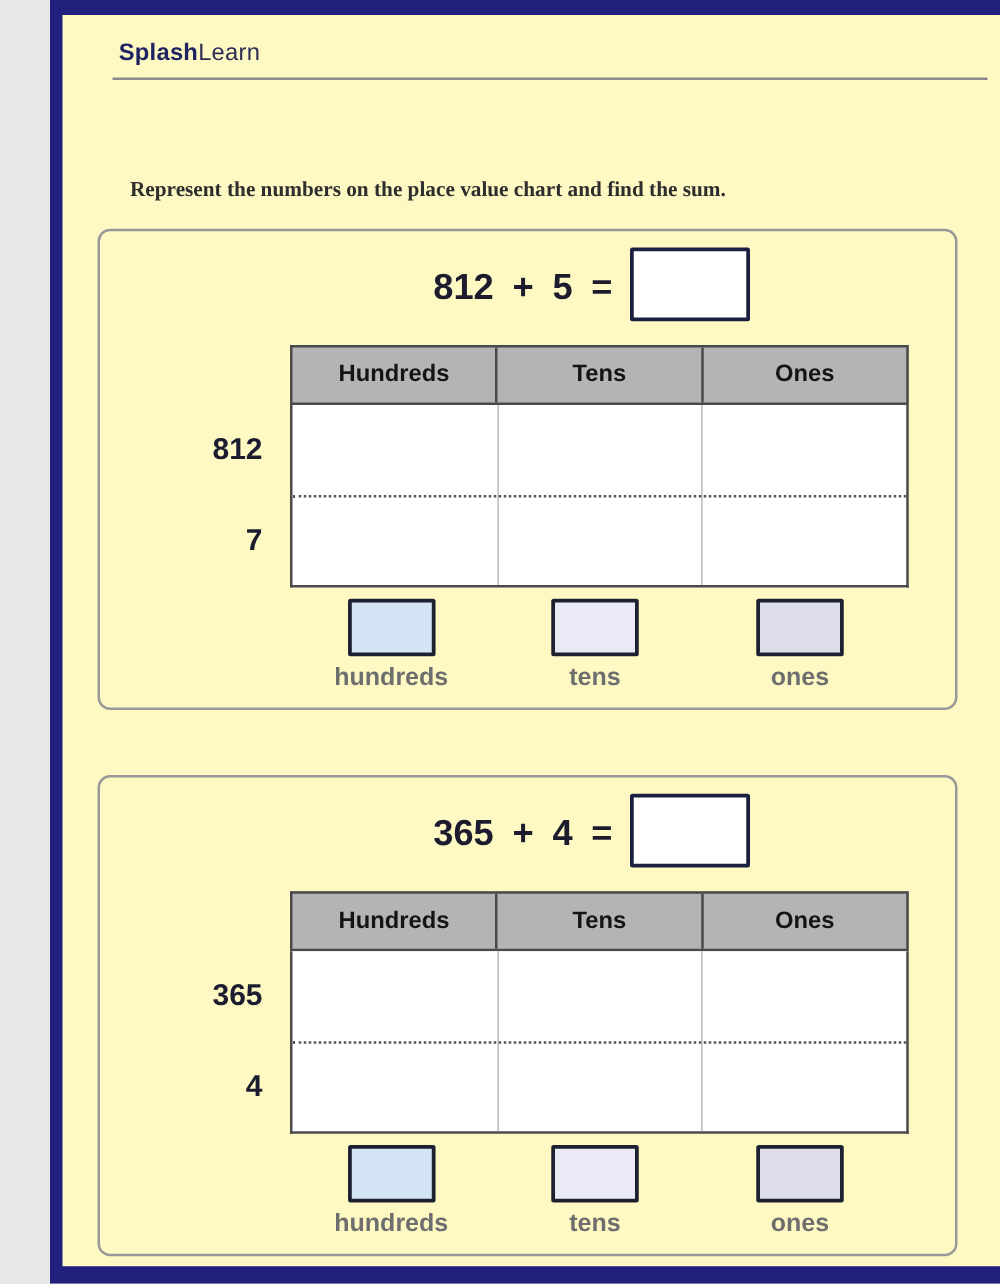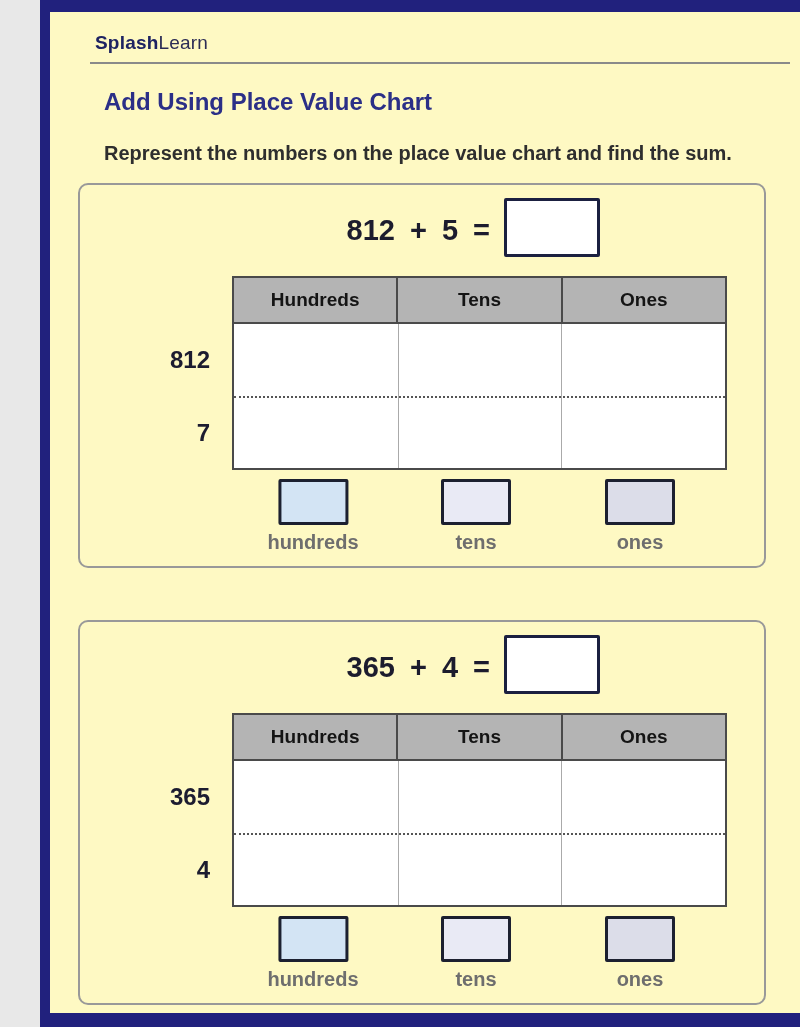--- a/index.html
+++ b/index.html
@@ -23,21 +23,21 @@
   .logo-bold  { font-weight: 800; color: #1e2362; }
   .logo-light { font-weight: 400; color: #2c2c55; }
   .logo-rule { position: absolute; left: 40px; top: 50px; width: 700px; height: 2px; background: #8a8a8a; }
 
   .title {
     position: absolute; left: 54px; top: 76px;
     font-size: 24px; font-weight: 800; color: #2b2f87;
   }
   .instruction {
     position: absolute; left: 54px; top: 130px;
-    font-size: 20px; font-weight: 600; color: #2e2e2e;
+    font-size: 17px; font-weight: 600; color: #2e2e2e; font-family: Liberation Serif, serif;
   }
 
   
   .card {
     position: absolute; left: 28px; width: 688px; height: 385px;
     border: 2px solid #999; border-radius: 10px; background: transparent;
   }
   .card1 { top: 171px; }
   .card2 { top: 608px; }
 
@@ -97,21 +97,20 @@
 </head>
 <body>
 
 <div class="page">
 
   <div class="logo">
     <span class="logo-bold">Splash</span><span class="logo-light">Learn</span>
   </div>
   <div class="logo-rule"></div>
 
-  <h1 class="title">Add Using Place Value Chart</h1>
   <p class="instruction">Represent the numbers on the place value chart and find the sum.</p>
 
   <section class="card card1">
     <div class="equation">
       <span>812</span>
       <span>+</span>
       <span>5</span>
       <span>=</span>
     </div>
     <div class="answer-box"></div>

